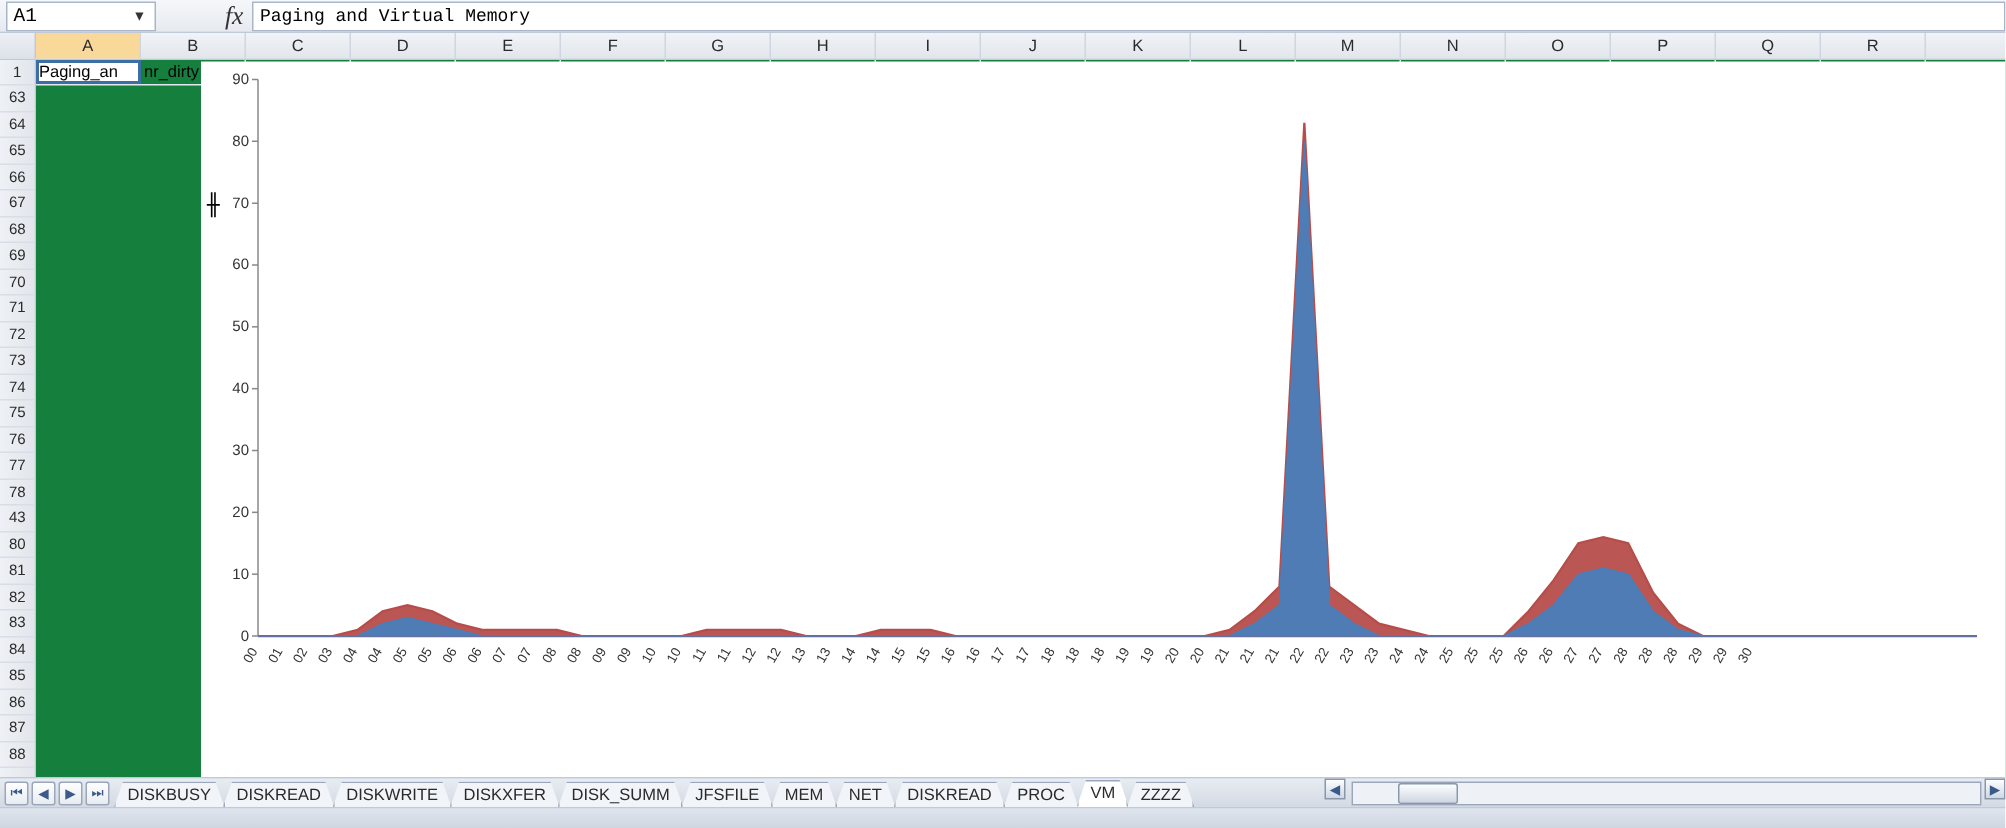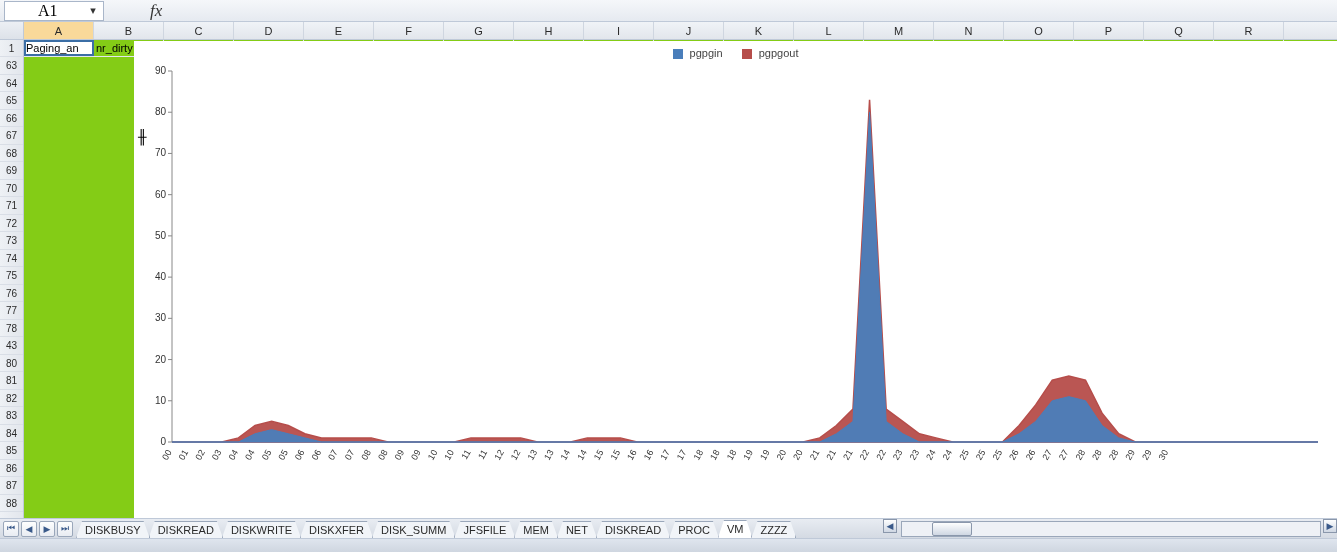--- a/index.html
+++ b/index.html
@@ -25,21 +25,21 @@
     width: 100px;
     height: 20px;
     border: 1px solid #a9b6c9;
     background: #fff;
     display: flex;
     align-items: center;
     padding: 0 4px;
     margin-left: 4px;
     position: relative;
   }
-  .name-box .nb-text { flex: 1; font-family: Liberation Serif, serif; font-size: 16px; margin-left: 29px; }
+  .name-box .nb-text { flex: 1; font-family: Liberation Mono, monospace; font-size: 13px; }
   .name-box .nb-drop { width: 12px; text-align: center; color: #333; }
   .fx-sep { width: 40px; }
   .fx-label {
     font-style: italic;
     font-family: "Times New Roman", serif;
     font-size: 17px;
     margin: 0 6px;
     color: #333;
   }
   .formula-input {
@@ -91,21 +91,21 @@
     text-align: center;
     font-size: 10px;
     color: #2a2a2a;
     border-bottom: 1px solid #d9dee6;
     line-height: 17.5px;
   }
   .row1 { height: 17px; }
   .cells {
     position: relative;
     flex: 1;
-    background: #84cc16;
+    background: #15803d;
   }
   .data-row {
     display: flex;
     height: 17px;
     border-bottom: 1px solid #e3e7ee;
   }
   .cell {
     width: 70px;
     padding: 0 2px;
     font-size: 11px;
@@ -224,20 +224,21 @@
 </head>
 <body>
 
 <div class="formula-bar">
   <div class="name-box">
     <span class="nb-text">A1</span>
     <span class="nb-drop">▾</span>
   </div>
   <div class="fx-sep"></div>
   <span class="fx-label">fx</span>
+  <input class="formula-input" value="Paging and Virtual Memory" style="">
 </div>
 
 <div class="col-headers">
   <div class="corner"></div>
   <div id="col-header-row" style="display: flex;">
       <div class="col-h sel">A</div>
       <div class="col-h">B</div>
       <div class="col-h">C</div>
       <div class="col-h">D</div>
       <div class="col-h">E</div>
@@ -304,30 +305,20 @@
         <div class="cell">pgactivat</div>
         <div class="cell">pgdeactiv</div>
         <div class="cell">pgfault</div>
         <div class="cell">pgmajfaul</div>
         <div class="cell">pginodest</div>
         <div class="cell">slabs_sca</div>
       </div>
 
     <div class="chart-wrap">
       <div class="cursor-cross">╫</div>
-      <div class="legend">
-        <span class="legend-item">
-          <span class="legend-swatch sw-blue"></span>
-          <span>pgpgin</span>
-        </span>
-        <span class="legend-item">
-          <span class="legend-swatch sw-red"></span>
-          <span>pgpgout</span>
-        </span>
-      </div>
       <svg id="chart-svg" class="chart-svg" width="1190" height="405">
           <line x1="34" y1="6" x2="34" y2="377" stroke="#888" stroke-width="1"></line>
           <line x1="34" y1="377" x2="1180" y2="377" stroke="#888" stroke-width="1"></line>
           <line x1="30" y1="377" x2="34" y2="377" stroke="#888"></line>
           <text x="28" y="380" text-anchor="end" font-size="10" fill="#333">0</text>
           <line x1="30" y1="335.77777777777777" x2="34" y2="335.77777777777777" stroke="#888"></line>
           <text x="28" y="338.77777777777777" text-anchor="end" font-size="10" fill="#333">10</text>
           <line x1="30" y1="294.55555555555554" x2="34" y2="294.55555555555554" stroke="#888"></line>
           <text x="28" y="297.55555555555554" text-anchor="end" font-size="10" fill="#333">20</text>
           <line x1="30" y1="253.33333333333337" x2="34" y2="253.33333333333337" stroke="#888"></line>

